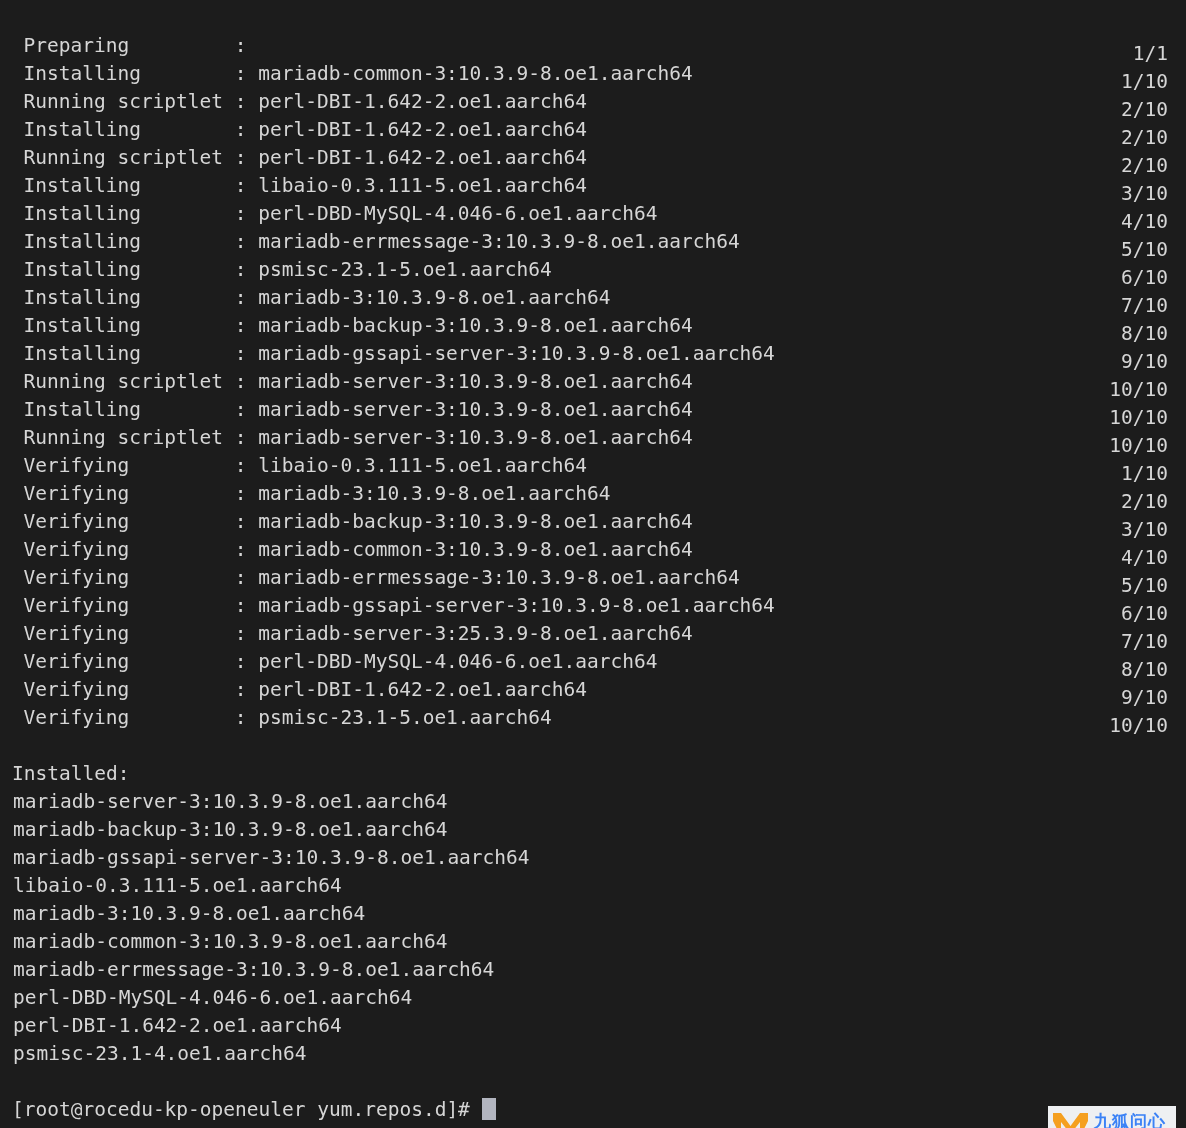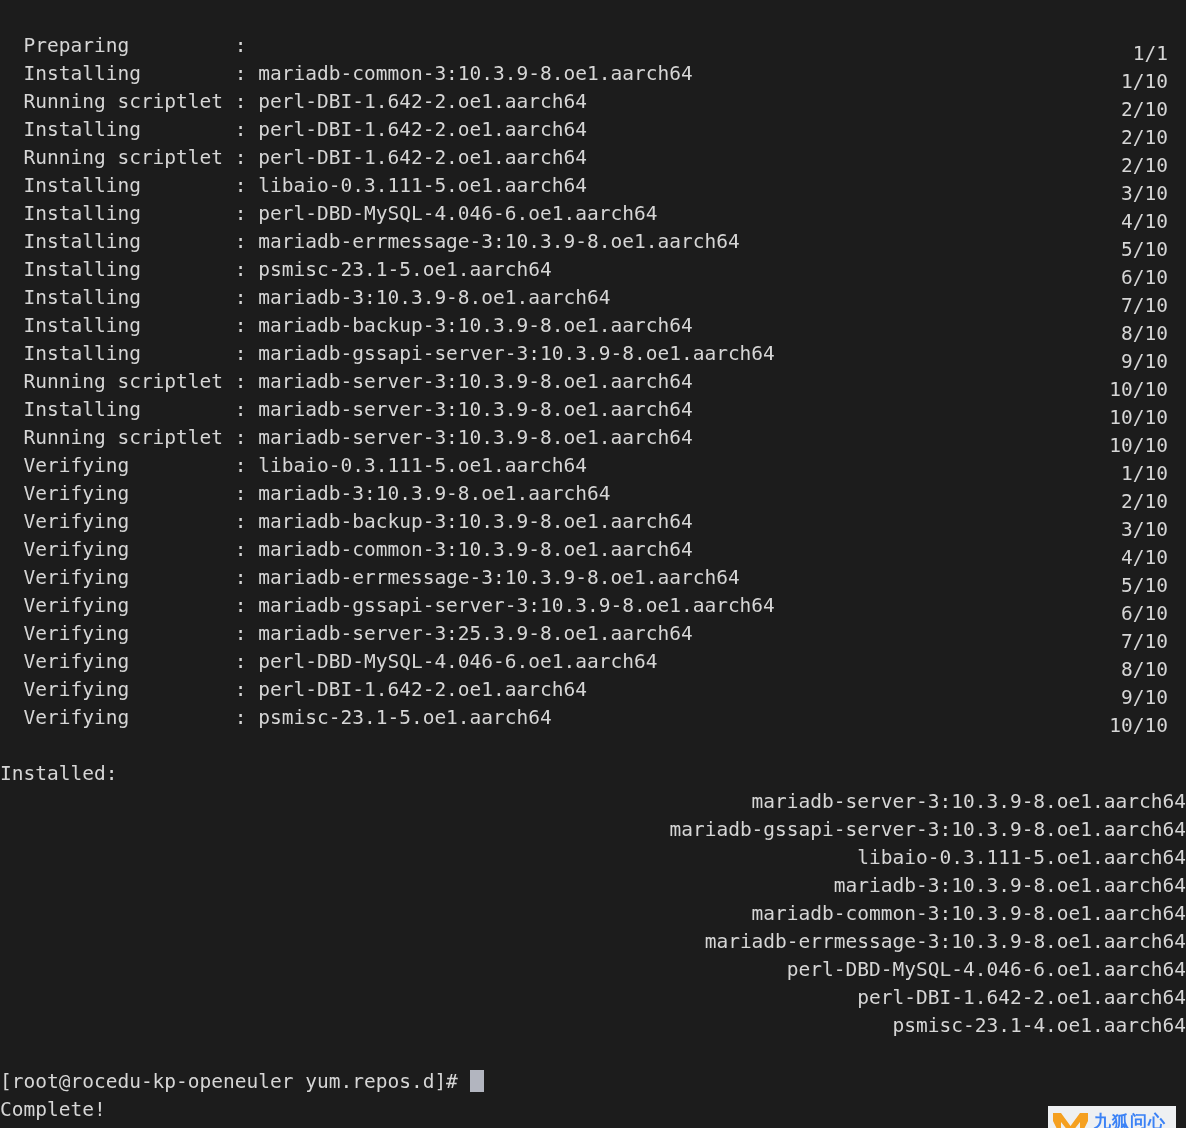--- a/index.html
+++ b/index.html
@@ -67,22 +67,22 @@
     display: inline-block;
     white-space: pre;
   }
   .txn .counter {
     position: absolute;
     right: 18px;
     top: 8px;
     white-space: pre;
   }
 
-  .indent2 { padding-left: 36px; text-align: right; }
-  .col0 { padding-left: 0px; }
+  .indent2 { padding-left: 13px; }
+  .col0 { padding-left: 12px; }
 
   .cursor {
     display: inline-block;
     width: 14.6px;
     height: 22px;
     background: #b2b5bf;
     vertical-align: -4px;
   }
 
   
@@ -167,20 +167,21 @@
         <div class="line txn"><span class="cols">  Verifying         : perl-DBI-1.642-2.oe1.aarch64</span><span class="counter">9/10</span></div>
         <div class="line txn"><span class="cols">  Verifying         : psmisc-23.1-5.oe1.aarch64</span><span class="counter">10/10</span></div>
       </div>
 
     <div class="line blank"> </div>
 
     <div class="line col0">Installed:</div>
 
     <div id="installed-container">
         <div class="line indent2">mariadb-server-3:10.3.9-8.oe1.aarch64</div>
+        <div class="line indent2">mariadb-backup-3:10.3.9-8.oe1.aarch64</div>
         <div class="line indent2">mariadb-gssapi-server-3:10.3.9-8.oe1.aarch64</div>
         <div class="line indent2">libaio-0.3.111-5.oe1.aarch64</div>
         <div class="line indent2">mariadb-3:10.3.9-8.oe1.aarch64</div>
         <div class="line indent2">mariadb-common-3:10.3.9-8.oe1.aarch64</div>
         <div class="line indent2">mariadb-errmessage-3:10.3.9-8.oe1.aarch64</div>
         <div class="line indent2">perl-DBD-MySQL-4.046-6.oe1.aarch64</div>
         <div class="line indent2">perl-DBI-1.642-2.oe1.aarch64</div>
         <div class="line indent2">psmisc-23.1-4.oe1.aarch64</div>
       </div>
 

